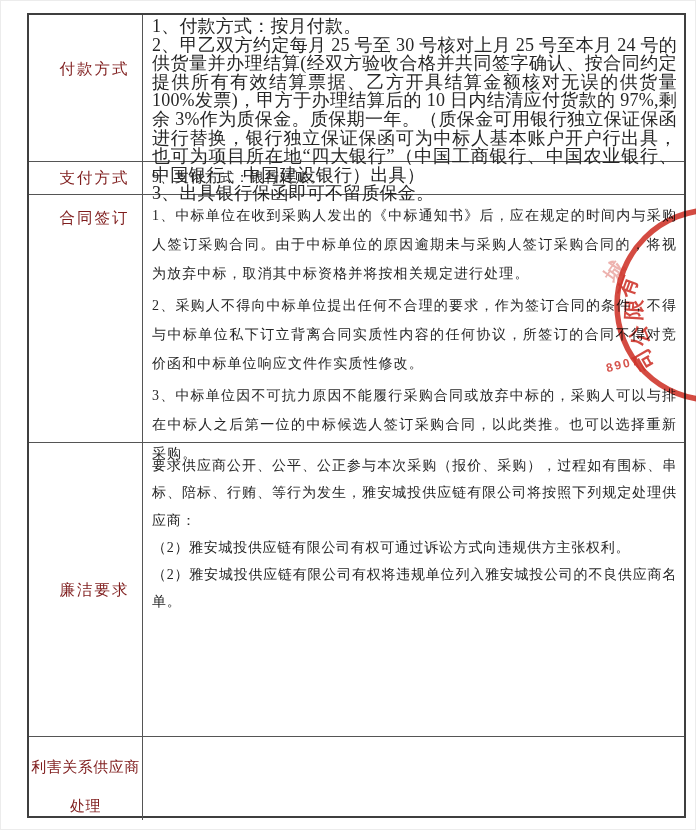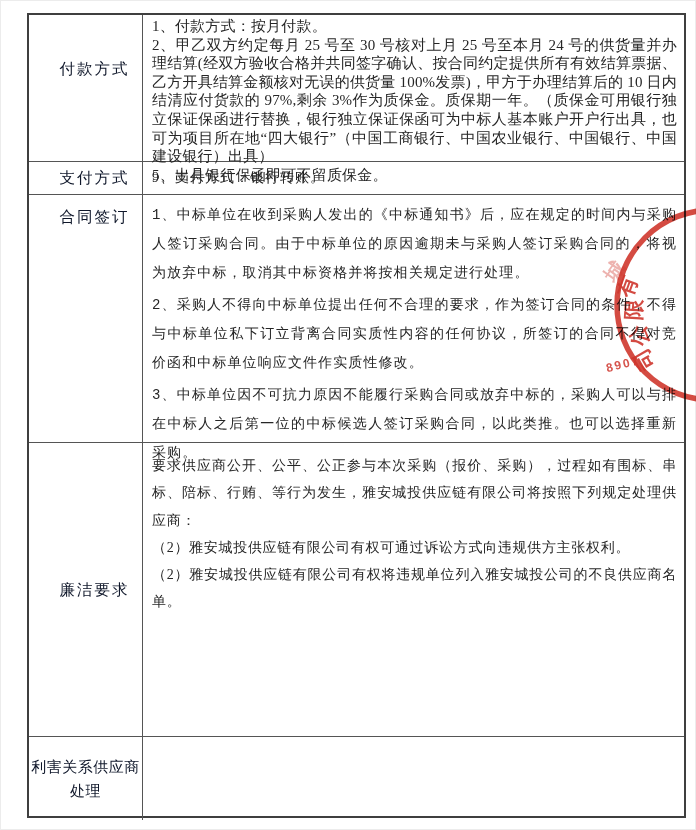--- a/index.html
+++ b/index.html
@@ -22,42 +22,42 @@
   }
   .t-row { display:flex; box-sizing:border-box; border-bottom:1px solid #555; }
   .t-row:last-child { border-bottom:none; }
   .t-label {
     width:114px; flex:0 0 114px;
     box-sizing:border-box;
     border-right:1px solid #555;
     display:flex; flex-direction:column;
     align-items:center; justify-content:center;
     font-size:15.5px; letter-spacing:2px;
-    color:#0f172a;
+    color:#7f1d1d;
     text-align:center;
   }
   .t-label .lbl { transform:translateX(9px); line-height:24px; }
-  .t-label.no-shift .lbl { transform:none; letter-spacing:0.5px; font-size:15px; }
+  .t-label.no-shift .lbl { transform:none; letter-spacing:0.5px; font-size:15px;margin-top:15px; }
   .t-label.top-align { justify-content:flex-start; }
   .t-content {
     flex:1 1 auto;
     box-sizing:border-box;
     padding:0 7px 0 9px;
     font-size:14px;
     letter-spacing:1px;
     color:#262626;
   }
   .t-content p { margin:0; text-align:justify; }
   
   .r0 { height:147px; }
   .r0 .t-label { justify-content:flex-start; padding-top:42px; }
-  .r0 .t-content { padding-top:2px; font-size:15px; line-height:18.6px; letter-spacing:0.2px; }
+  .r0 .t-content { padding-top:2px; font-size:18px; line-height:18.6px; letter-spacing:0.2px; }
   .r1 { height:33px; }
   .r1 .t-content { padding-top:6px; line-height:20px; }
-  .r2 { height:248px;font-family:Liberation Mono, monospace; }
+  .r2 { height:248px; }
   .r2 .t-label { padding-top:11px; }
   .r2 .t-content { padding-top:6px; line-height:29px; letter-spacing:1.1px; }
   .r2 .t-content p { margin-bottom:3px; }
   .r3 { height:294px; }
   .r3 .t-content { padding-top:9px; line-height:27.3px; letter-spacing:0.7px; }
   .r4 { height:83px; }
   .r4 .t-content { padding-top:6px; line-height:30px; }
   
   .seal {
     position:absolute;
@@ -79,21 +79,21 @@
 
   <div class="doc-table">
 
     <div class="t-row r0">
       <div class="t-label">
         <span class="lbl">付款方式</span>
       </div>
       <div class="t-content">
         <p>1、付款方式：按月付款。</p>
         <p>2、甲乙双方约定每月 25 号至 30 号核对上月 25 号至本月 24 号的供货量并办理结算(经双方验收合格并共同签字确认、按合同约定提供所有有效结算票据、乙方开具结算金额核对无误的供货量 100%发票)，甲方于办理结算后的 10 日内结清应付货款的 97%,剩余 3%作为质保金。质保期一年。（质保金可用银行独立保证保函进行替换，银行独立保证保函可为中标人基本账户开户行出具，也可为项目所在地“四大银行”（中国工商银行、中国农业银行、中国银行、中国建设银行）出具）</p>
-        <p>5、出具银行保函即可不留质保金。</p>
+        <p>3、出具银行保函即可不留质保金。</p>
       </div>
     </div>
 
     <div class="t-row r1">
       <div class="t-label">
         <span class="lbl">支付方式</span>
       </div>
       <div class="t-content">
         <p>9、支付方式：银行转账。</p>
       </div>

